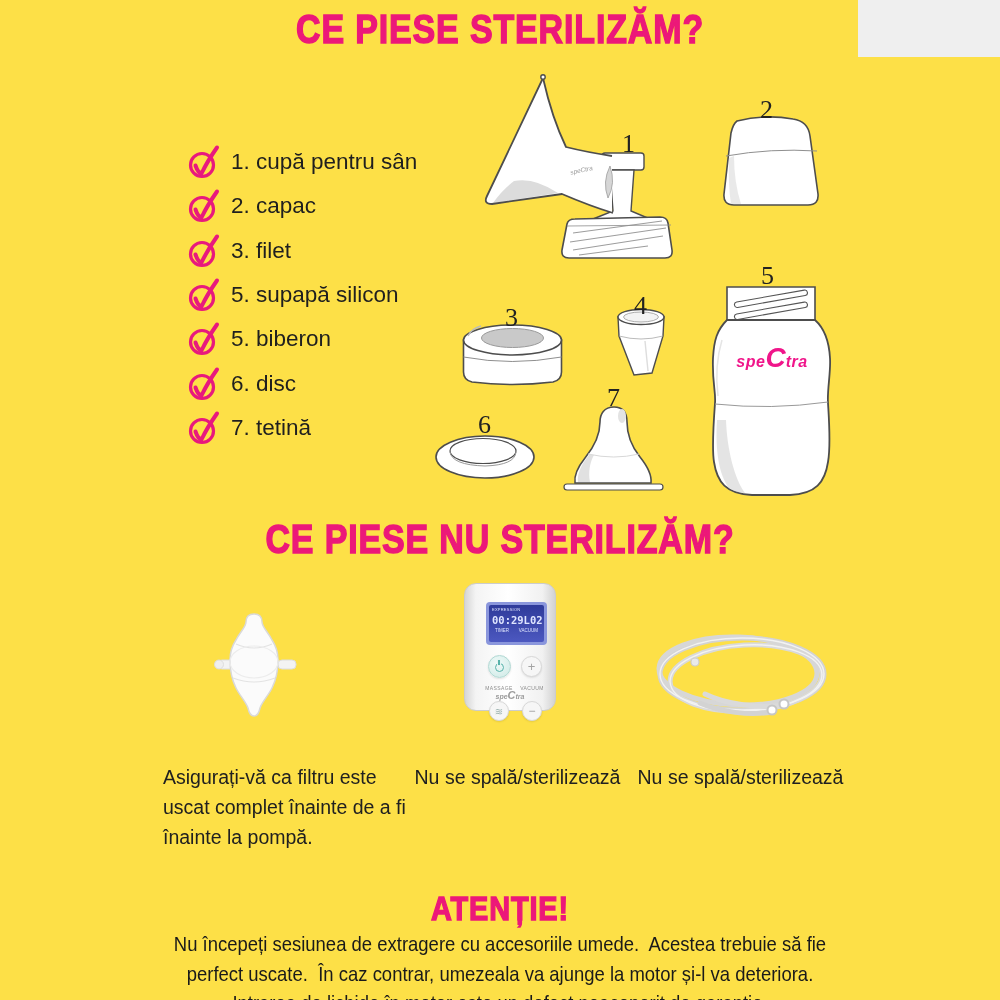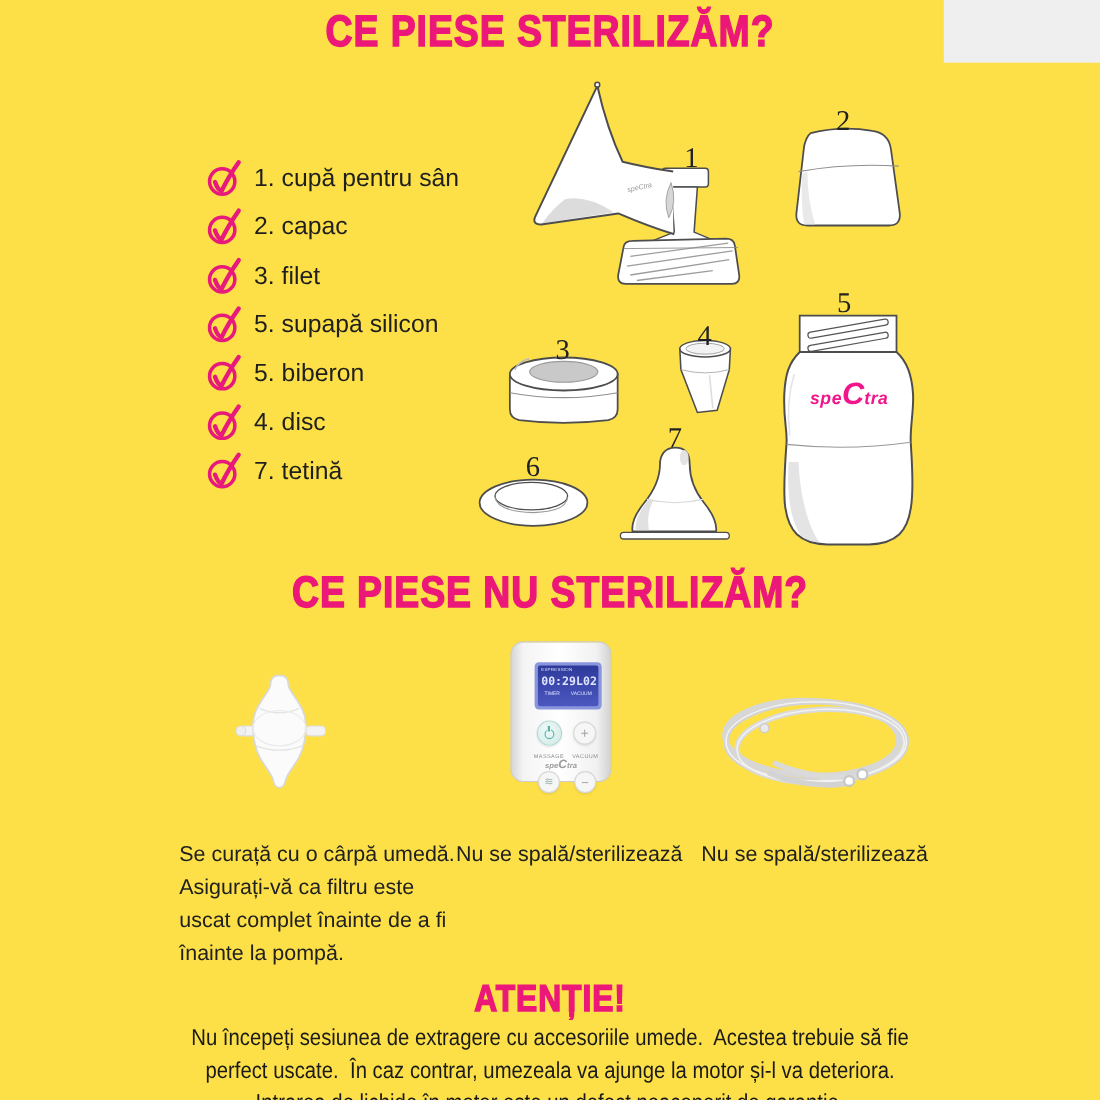--- a/index.html
+++ b/index.html
@@ -122,21 +122,21 @@
         <circle cx="14" cy="23" r="11.5" fill="none" stroke="#E8197D" stroke-width="3.2"></circle>
         <path d="M7.5,23.5 Q10,31 13.5,31.5 Q19.5,19 29,5.5" fill="none" stroke="#E8197D" stroke-width="4" stroke-linecap="round"></path>
       </svg>
       <span class="txt">5. biberon</span>
     </li>
     <li>
       <svg class="check-icon" viewBox="0 0 36 40">
         <circle cx="14" cy="23" r="11.5" fill="none" stroke="#E8197D" stroke-width="3.2"></circle>
         <path d="M7.5,23.5 Q10,31 13.5,31.5 Q19.5,19 29,5.5" fill="none" stroke="#E8197D" stroke-width="4" stroke-linecap="round"></path>
       </svg>
-      <span class="txt">4. disc</span>
+      <span class="txt">6. disc</span>
     </li>
     <li>
       <svg class="check-icon" viewBox="0 0 36 40">
         <circle cx="14" cy="23" r="11.5" fill="none" stroke="#E8197D" stroke-width="3.2"></circle>
         <path d="M7.5,23.5 Q10,31 13.5,31.5 Q19.5,19 29,5.5" fill="none" stroke="#E8197D" stroke-width="4" stroke-linecap="round"></path>
       </svg>
       <span class="txt">7. tetină</span>
     </li>
   </ul>
 
@@ -275,21 +275,20 @@
       </div>
     <div class="btn btn-minus">
         <span>−</span>
       </div>
     <div class="pump-logo">
       <span class="pre">spe</span><span class="bigc">C</span><span class="post">tra</span>
     </div>
   </div>
 
   <div class="abs caption cap-left">
-    <div>Se curață cu o cârpă umedă.</div>
     <div>Asigurați-vă ca filtru este</div>
     <div>uscat complet înainte de a fi</div>
     <div>înainte la pompă.</div>
   </div>
   <div class="abs caption cap-mid">Nu se spală/sterilizează</div>
   <div class="abs caption cap-right">Nu se spală/sterilizează</div>
 
   <div class="abs big-title attention">ATENȚIE!</div>
   <div class="abs warning">
     <div>Nu începeți sesiunea de extragere cu accesoriile umede.&nbsp; Acestea trebuie să fie</div>

